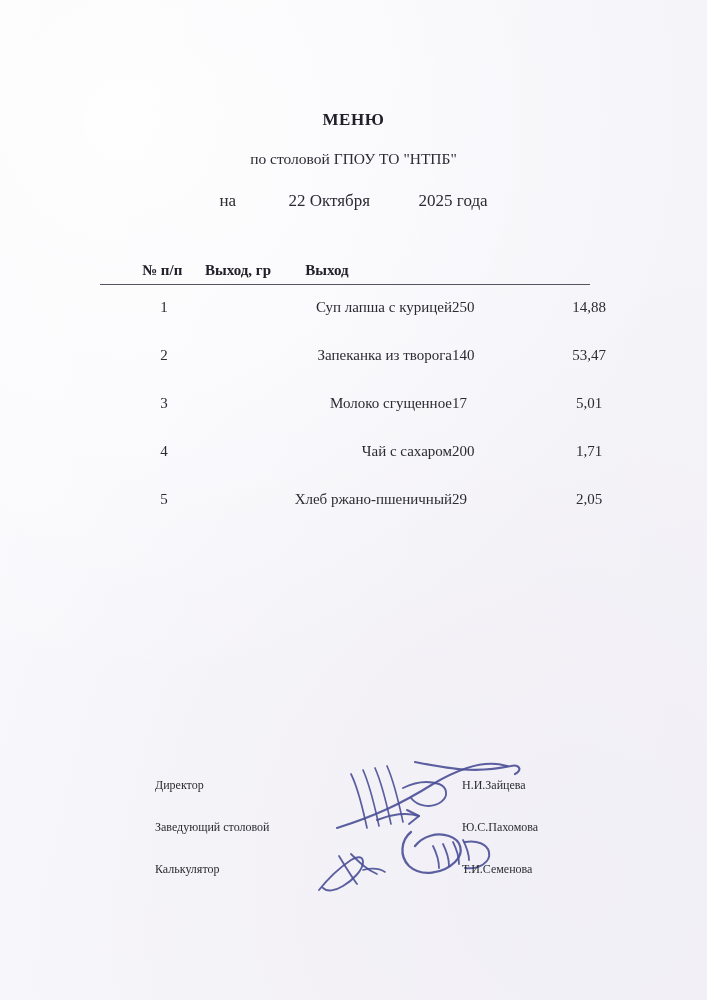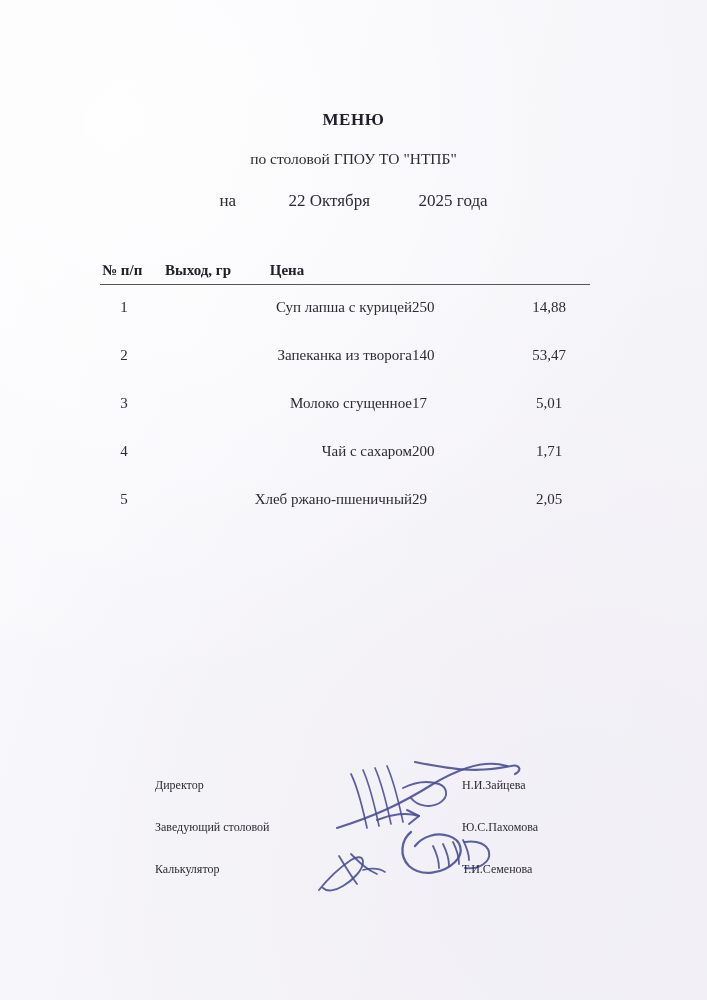--- a/index.html
+++ b/index.html
@@ -79,21 +79,21 @@
     font-size: 15px;
     padding-bottom: 5px;
     color: #20202a;
   }
   .row {
     display: flex;
     align-items: baseline;
     font-size: 15px;
     height: 48px;
   }
-  .c-num   { width: 48px;  text-align: center; flex: 0 0 48px; }
+  .c-num   { width: 48px;  text-align: center; flex: 0 0 48px; margin-left: 40px; }
   .c-name  { width: 264px; text-align: right;   flex: 0 0 264px; padding-left: 7px; box-sizing: border-box; }
   .c-qty   { width: 96px;  text-align: left; flex: 0 0 96px; }
   .c-price { width: 82px;  text-align: center; flex: 0 0 82px; }
 
   .thead .c-num   { text-align: left; padding-left: 2px; }
   .thead .c-name  { text-align: center; padding-left: 0; }
   .thead .c-qty   { text-align: center; }
   .thead .c-price { text-align: center; }
 
   .tbody { padding-top: 14px; }
@@ -176,21 +176,21 @@
     <span class="gap-a"></span>
     <span class="seg">22 Октября</span>
     <span class="gap-b"></span>
     <span class="seg">2025 года</span>
   </div>
 
   <div class="table">
     <div class="thead">
       <div class="c-num">№ п/п</div>
       <div class="c-qty">Выход, гр</div>
-      <div class="c-price">Цена</div>
+      <div class="c-price">Выход</div>
     </div>
     <div class="rule"></div>
 
     <div class="tbody" id="table-body">
         <div class="row">
           <div class="c-num">1</div>
           <div class="c-name">Суп лапша с курицей</div>
           <div class="c-qty">250</div>
           <div class="c-price">14,88</div>
         </div>

